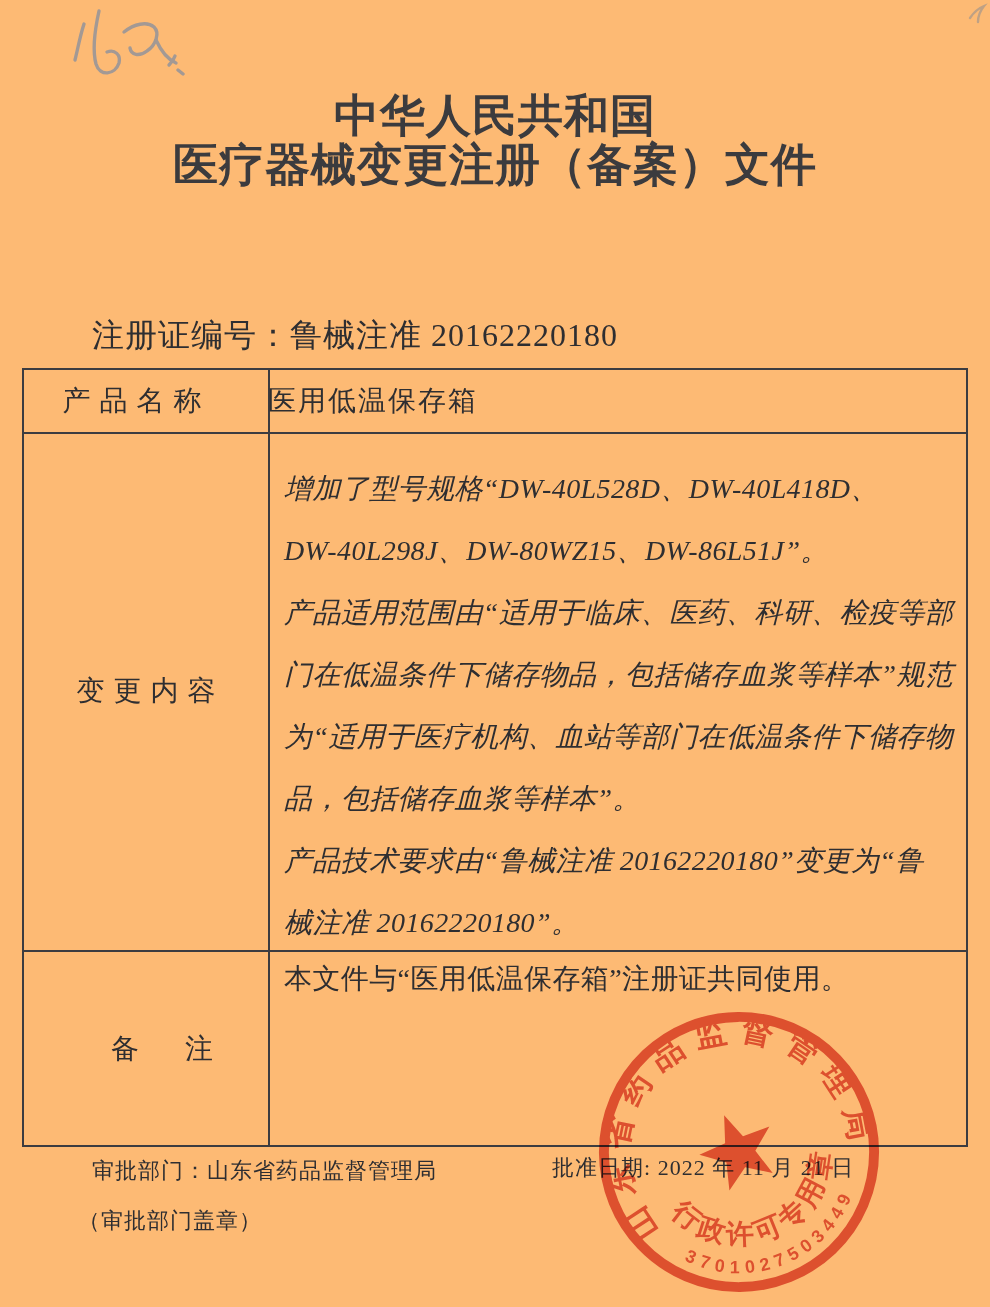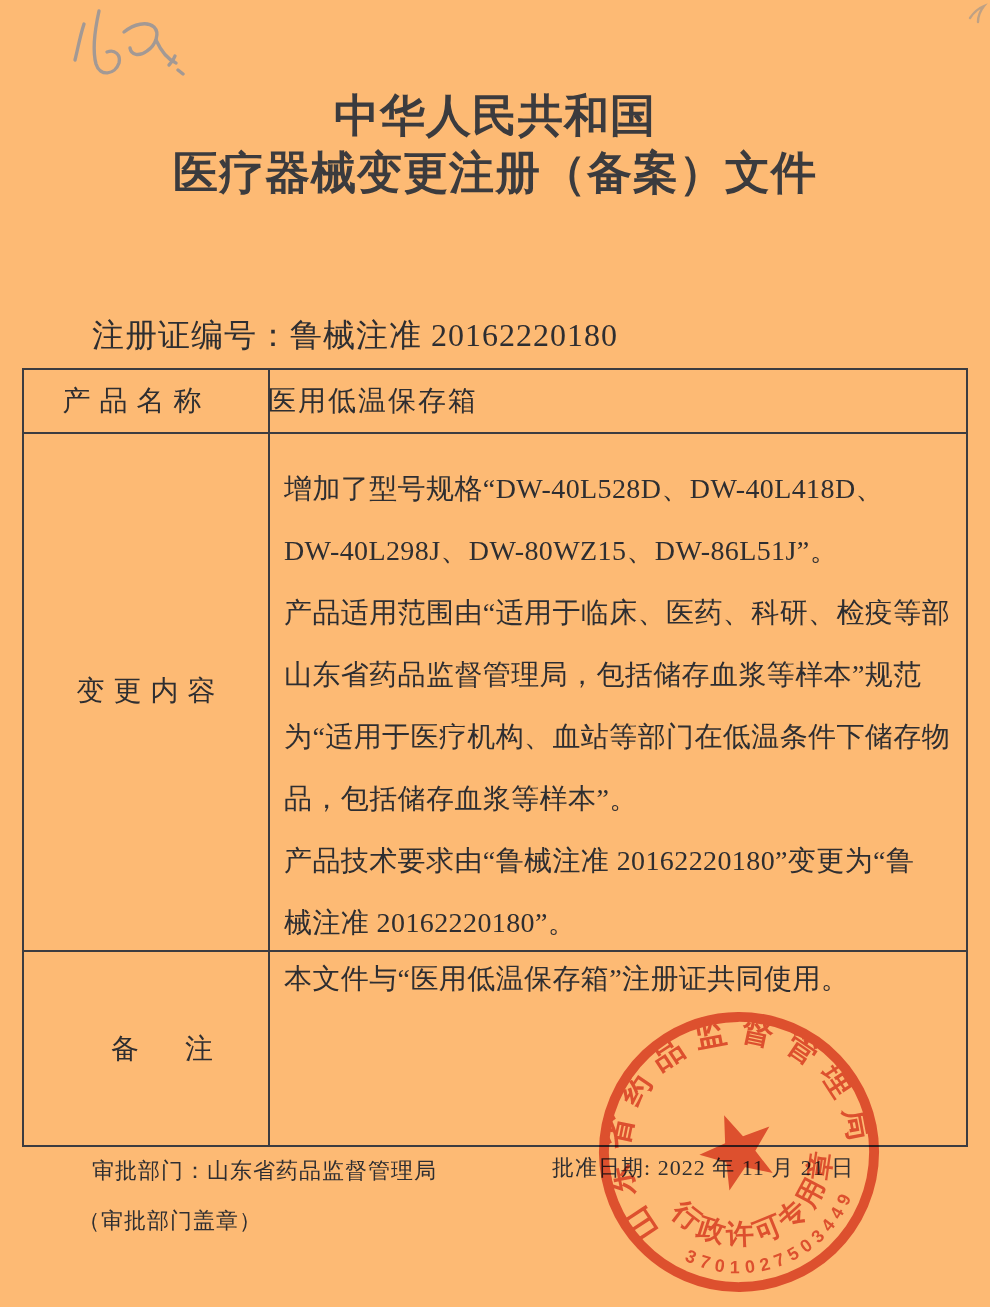--- a/index.html
+++ b/index.html
@@ -36,41 +36,41 @@
       <path d="M99,63 C102,60 104,57 105,54"></path>
       <path d="M108,68 L113,72"></path>
     </g>
   </svg>
 
   <svg class="abs artifact" style="left:966px;top:2px;" width="22" height="24" viewBox="0 0 22 24">
     <path d="M4,16 C8,10 13,6 18,4 C14,9 12,14 12,20" fill="none" stroke="#8e8e92" stroke-width="2.4" stroke-linecap="round"></path>
   </svg>
 
   <div class="abs title" style="top:90px;">中华人民共和国</div>
-  <div class="abs title" style="top:147px;">医疗器械变更注册（备案）文件</div>
+  <div class="abs title" style="top:139px;">医疗器械变更注册（备案）文件</div>
 
   <div class="abs reg-line">
     <span>注册证编号：</span><span>鲁械注准 20162220180</span>
   </div>
 
   <div class="abs doc-table">
 
     <div class="tb-line" style="left:244px;top:0;width:2px;height:775px;"></div>
     <div class="tb-line" style="left:0;top:62px;width:942px;height:2px;"></div>
     <div class="tb-line" style="left:0;top:580px;width:942px;height:2px;"></div>
 
     <div class="cell-label" style="left:0;top:0;width:216px;height:62px;">产品名称</div>
     <div class="cell-value" style="left:230px;top:0;width:694px;height:62px;display:flex;align-items:center;padding-left:14px;letter-spacing:2px;">医用低温保存箱</div>
 
     <div class="cell-label" style="left:0;top:62px;width:244px;height:518px;">变更内容</div>
-    <div class="cell-value" style="left:246px;top:62px;width:680px;height:518px;padding:26px 0 0 14px;box-sizing:border-box;">
+    <div class="cell-value" style="left:246px;top:62px;width:680px;height:518px;padding:26px 0 0 14px;box-sizing:border-box;font-style:italic;">
       <div class="cc-line">增加了型号规格“DW-40L528D、DW-40L418D、</div>
       <div class="cc-line">DW-40L298J、DW-80WZ15、DW-86L51J”。</div>
       <div class="cc-line">产品适用范围由“适用于临床、医药、科研、检疫等部</div>
-      <div class="cc-line">山东省药品监督管理局，包括储存血浆等样本”规范</div>
+      <div class="cc-line">门在低温条件下储存物品，包括储存血浆等样本”规范</div>
       <div class="cc-line">为“适用于医疗机构、血站等部门在低温条件下储存物</div>
       <div class="cc-line">品，包括储存血浆等样本”。</div>
       <div class="cc-line">产品技术要求由“鲁械注准 20162220180”变更为“鲁</div>
       <div class="cc-line">械注准 20162220180”。</div>
     </div>
 
     <div class="cell-label" style="left:0;top:582px;width:276px;height:193px;">备　注</div>
     <div class="cell-value" style="left:246px;top:582px;width:680px;height:193px;padding:8px 0 0 14px;box-sizing:border-box;letter-spacing:0.4px;white-space:nowrap;">本文件与“医用低温保存箱”注册证共同使用。</div>
   </div>
 

